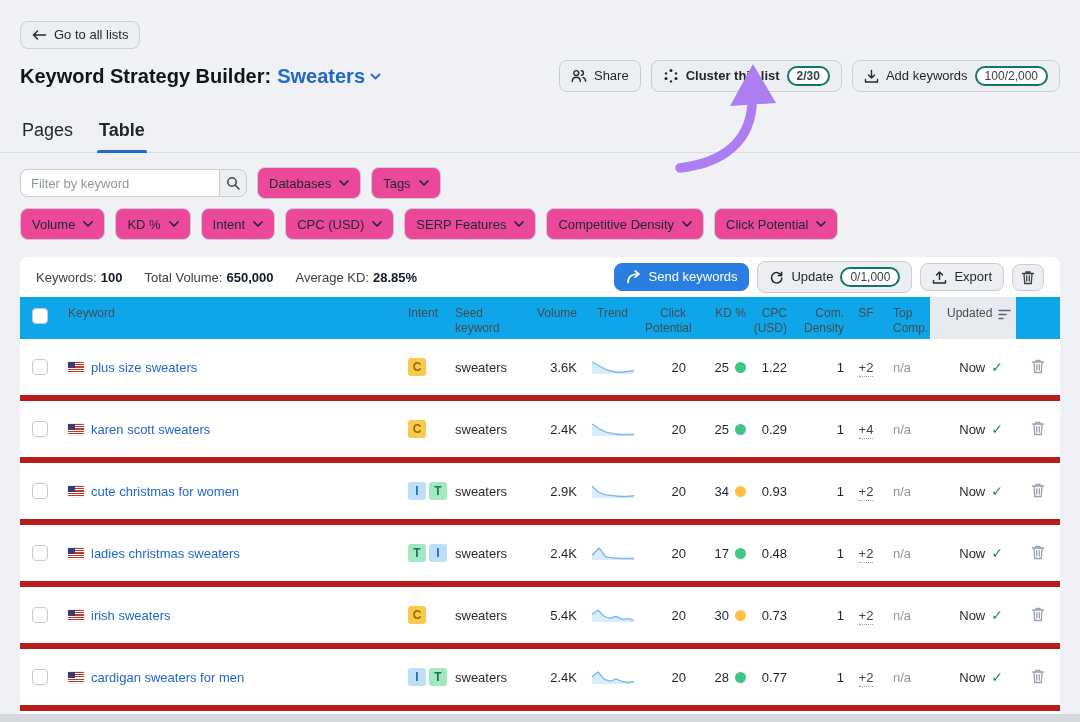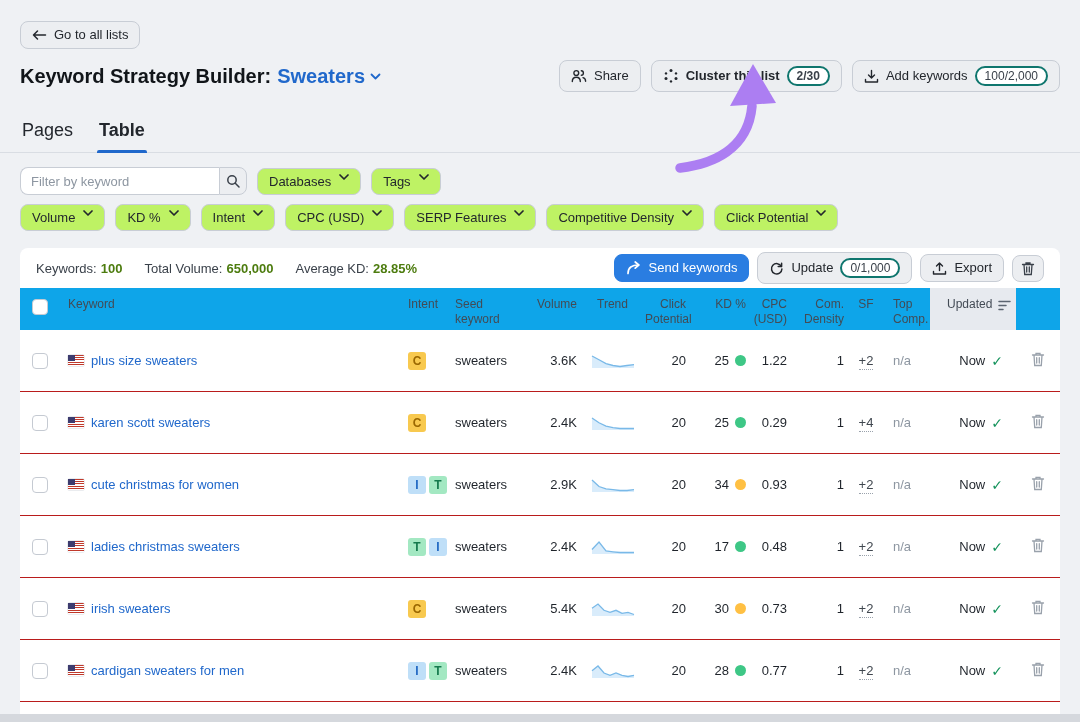--- a/index.html
+++ b/index.html
@@ -48,30 +48,30 @@
     width:199px; height:28px; border:1px solid #C8CDD5; border-right:none;
     border-radius:8px 0 0 8px; padding:0 10px; font-size:13px; font-family:inherit;
     background:#fff; color:#23272D; outline:none;
   }
   .search-group input::placeholder { color:#8D96A1; }
   .search-btn {
     width:28px; height:28px; border:1px solid #C8CDD5; border-radius:0 8px 8px 0;
     background:#ECEEF1; display:flex; align-items:center; justify-content:center; cursor:pointer;
   }
   .pill-dd {
-    display:inline-flex; align-items:flex-start; gap:8px; background:#bef264;
+    display:inline-flex; align-items:center; gap:8px; background:#ec4899;
     border:1px solid #C8CDD5; border-radius:8px; padding:5px 11px;
-    font-size:13px; color:#23272D; cursor:pointer; height:27px;
+    font-size:13px; color:#23272D; cursor:pointer; height:32px;
   }
 
   
   .card { background:#fff; border-radius:8px 8px 0 0; margin-top:17px; }
   .stats-bar { display:flex; align-items:center; justify-content:space-between; height:40px; padding:0 16px 0 16px; }
   .stats { display:flex; gap:22px; font-size:13px; color:#3A414A; }
-  .stat b { color:#4d7c0f; margin-left:4px;margin-top:15px; }
+  .stat b { color:#0f172a; margin-left:4px;margin-top:15px; }
   .stats-actions { display:flex; gap:8px; align-items:center; }
 
   
   .grid-row { display:grid; grid-template-columns:40px 340px 50px 75px 55px 65px 55px 50px 42px 56px 36px 46px 86px 44px; }
   .thead { background:#0ea5e9; height:42px; align-items:stretch; font-size:12px; color:#434B55; }
   .th { padding-top:9px; line-height:15px; }
   .th.r, .td.r { text-align:right; }
   .th-keyword, .td-keyword { padding-left:8px; }
   .th-intent, .td-intent { padding-left:8px; }
   .th-seed, .td-seed { padding-left:5px; }
@@ -82,21 +82,21 @@
   .th-den, .td-den { padding-right:4px; }
   .th-sf, .td-sf { text-align:center; }
   .th-top, .td-top { padding-left:9px; }
   .th-updated { background:#E7EAEF; padding-left:17px; display:flex; gap:6px; align-items:flex-start; }
   .th-updated svg { margin-top:3px; }
   .th-check, .td-check { display:flex; justify-content:center; }
   .th-check { padding-top:11px; }
 
   .checkbox { width:16px; height:16px; border:1px solid #C5CAD2; border-radius:4px; background:#fff; display:inline-block; cursor:pointer; }
 
-  .tbody .tr { height:62px; align-items:center; border-bottom:1px solid #b91c1c; background:#fff; }
+  .tbody .tr { height:62px; align-items:center; border-bottom:6px solid #b91c1c; background:#fff; }
   .tbody .tr:last-child { opacity:.72; }
   .td { font-size:13px; color:#1F242B; }
   .td-keyword { display:flex; align-items:center; gap:7px; }
   .kw { color:var(--link_blue); text-decoration:none; cursor:pointer; }
   .flag { width:16px; height:11px; border-radius:1px; flex:0 0 auto; position:relative;
           background:repeating-linear-gradient(#C0392B 0 1.1px,#fff 1.1px 2.2px); box-shadow:0 0 0 .5px #D6DAE0; }
   .flag i { position:absolute; left:0; top:0; width:7px; height:6px; background:#3C3B6E; }
   .td-intent { display:flex; gap:3px; }
   .badge { width:18px; height:18px; border-radius:3px; font-size:12px; font-weight:700;
            display:inline-flex; align-items:center; justify-content:center; }

